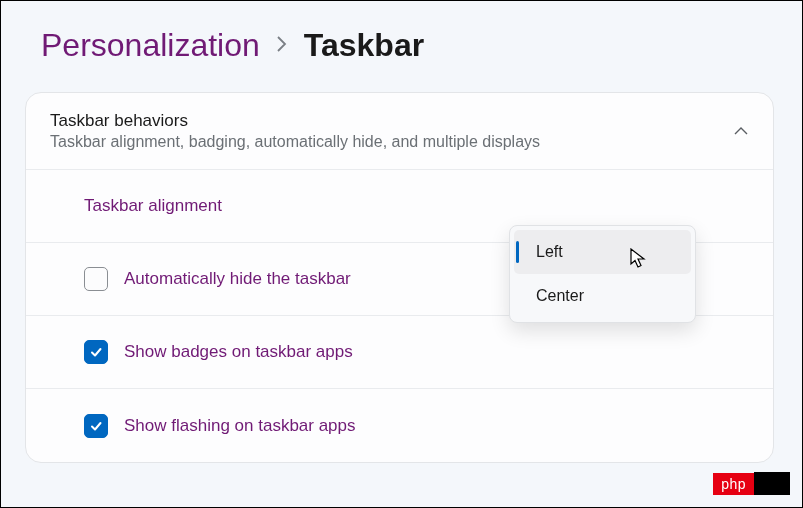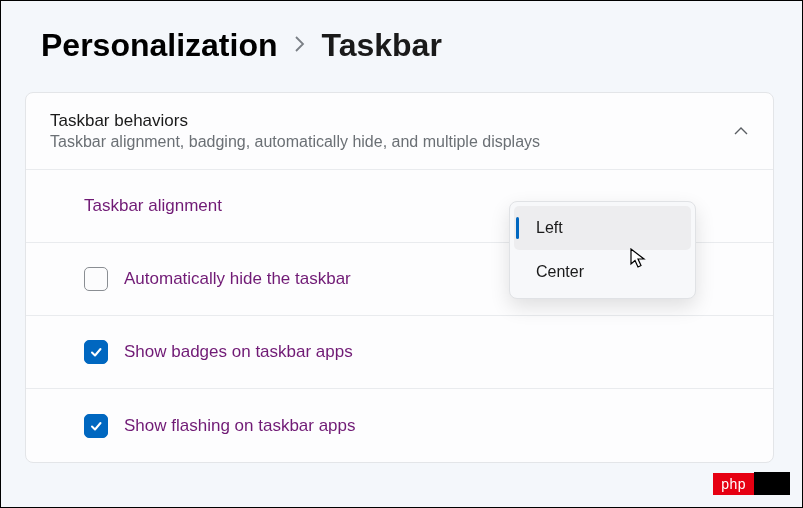--- a/index.html
+++ b/index.html
@@ -17,37 +17,37 @@
       border: 1px solid #000;
     }
     .breadcrumb {
       display: flex;
       align-items: center;
       gap: 16px;
       padding: 26px 40px 20px 40px;
     }
     .breadcrumb-parent {
       font-size: 32px;
-      font-weight: 700;
-      color: #000000;
+      font-weight: 400;
+      color: #701a75;
     }
     .breadcrumb-sep {
       font-size: 22px;
       color: #7a7f85;
     }
     .breadcrumb-current {
       font-size: 32px;
       font-weight: 600;
       color: #1a1a1a;
     }
     .panel {
       margin: 8px 28px 0 24px;
       background: #fdfdfe;
       border: 1px solid #e3e5e8;
-      border-radius: 8px;
+      border-radius: 16px;
       overflow: hidden;
     }
     .panel-header {
       display: flex;
       align-items: center;
       justify-content: space-between;
       padding: 18px 24px 18px 24px;
       border-bottom: 1px solid #e9ebee;
       cursor: pointer;
     }
@@ -101,21 +101,21 @@
     }
     .checkbox.checked {
       background: #0067c0;
       border: 1.5px solid #0067c0;
     }
     .checkbox.checked svg {
       stroke: #fff;
     }
     .dropdown {
       position: absolute;
-      top: 200px;
+      top: 224px;
       left: 508px;
       width: 187px;
       background: #f7f8fa;
       border: 1px solid #e0e2e5;
       border-radius: 8px;
       box-shadow: 0 8px 20px rgba(0,0,0,0.12);
       padding: 4px;
       z-index: 10;
     }
     .dropdown-item {

